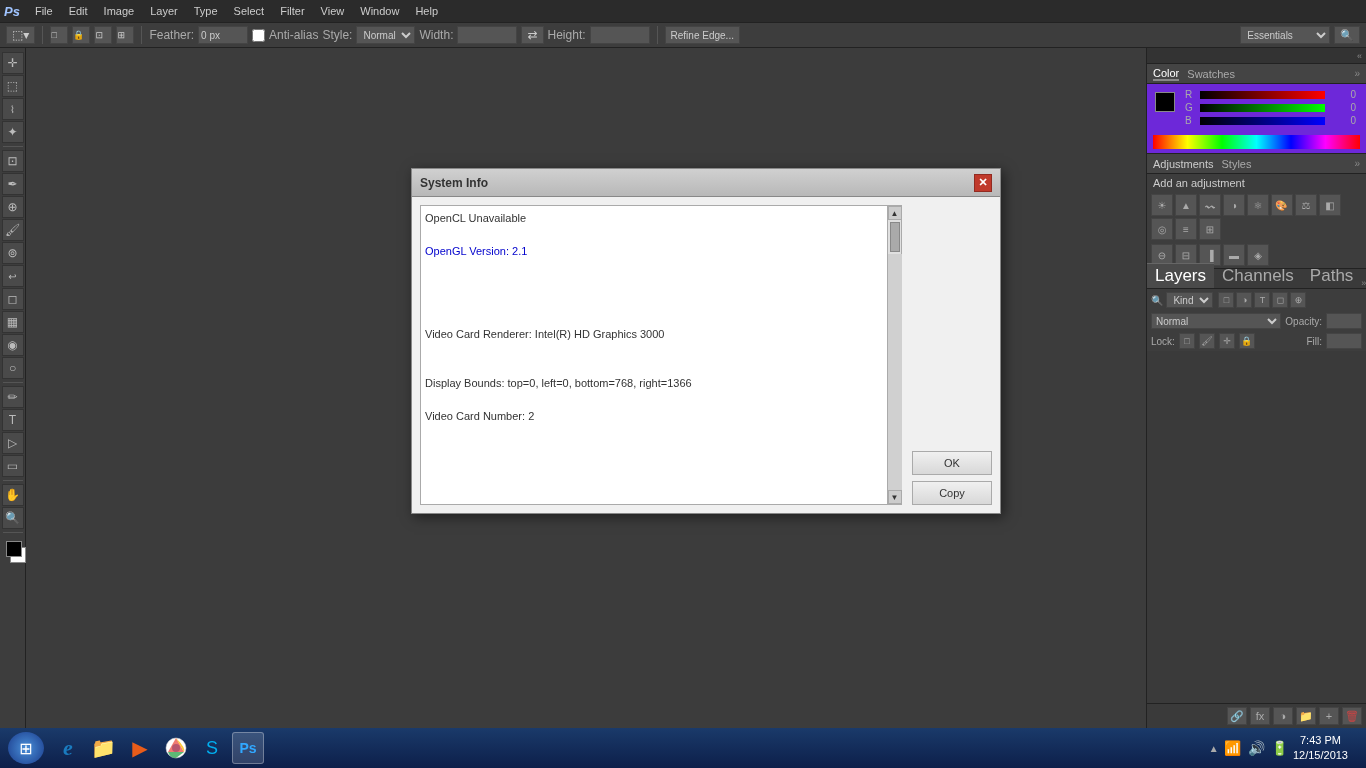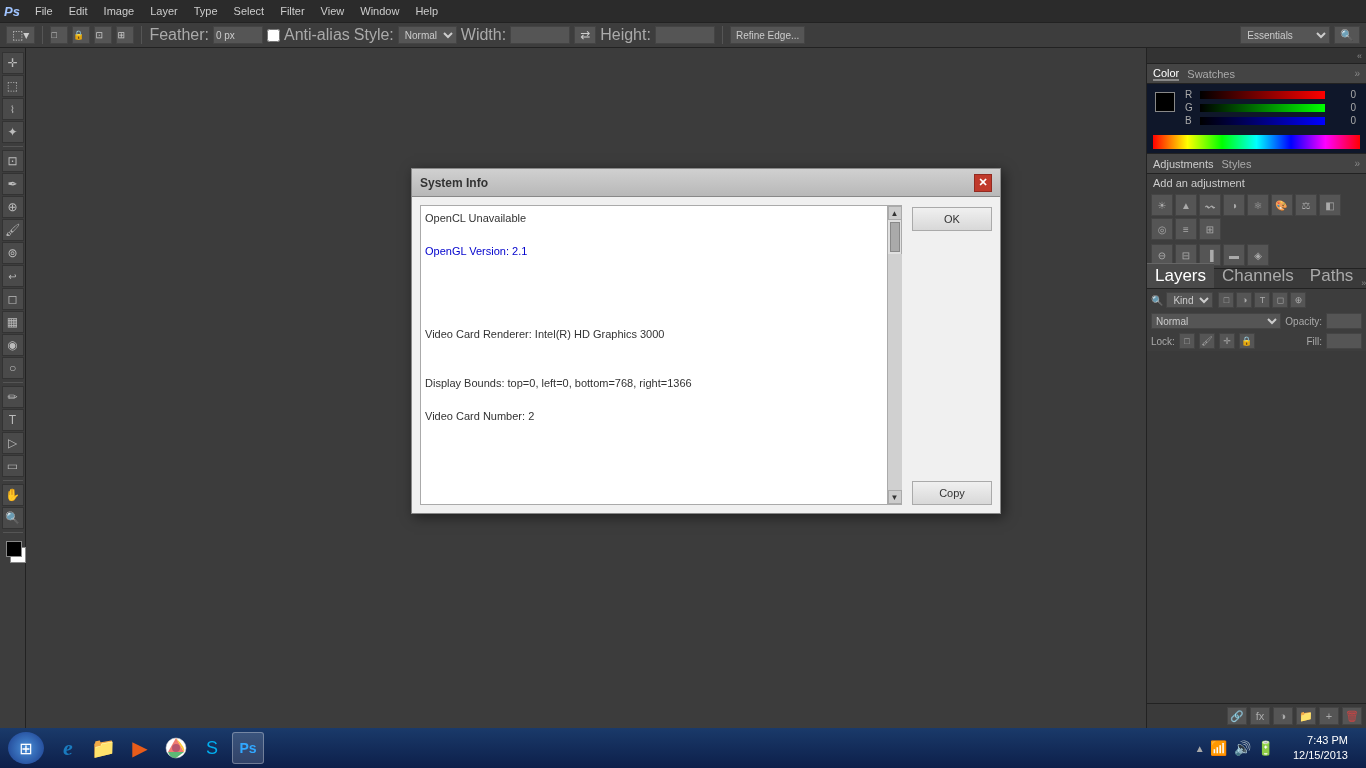--- a/index.html
+++ b/index.html
@@ -69,21 +69,21 @@
       background: #555;
       border: 1px solid #444;
       color: #ccc;
       font-size: 10px;
       height: 18px;
       width: 50px;
       padding: 0 2px;
     }
     .toolbar-label {
       color: #aaa;
-      font-size: 16px;
+      font-size: 12px;
     }
     .toolbar-sep {
       width: 1px;
       height: 18px;
       background: #555;
       margin: 0 3px;
     }
 
     
     #main-area {
@@ -148,21 +148,21 @@
       background: #333;
       display: flex;
       align-items: center;
       justify-content: flex-end;
       padding-right: 4px;
       border-bottom: 1px solid #222;
     }
 
     
     #color-panel {
-      background: #0f172a;
+      background: #6d28d9;
       border-bottom: 1px solid #222;
     }
     .panel-header {
       display: flex;
       align-items: center;
       background: #444;
       height: 20px;
       padding: 0 6px;
       border-bottom: 1px solid #222;
       font-size: 11px;
@@ -378,25 +378,24 @@
     }
     .taskbar-spacer { flex: 1; }
     .taskbar-tray {
       display: flex;
       align-items: center;
       gap: 6px;
       color: #ccc;
       font-size: 10px;
     }
     .taskbar-clock {
-      text-align: right;
+      text-align: center;
       color: #fff;
       font-size: 11px;
       line-height: 1.4;
-      margin-left: 14px;
     }
     .taskbar-active {
       background: rgba(255,255,255,0.15);
       border: 1px solid rgba(255,255,255,0.3);
     }
 
     
     #system-info-dialog {
       position: absolute;
       top: 120px;
@@ -478,21 +477,21 @@
     .scrollbar-middle {
       flex: 1;
       background: #d0d0d0;
       width: 14px;
     }
     .dialog-buttons {
       display: flex;
       flex-direction: column;
       gap: 6px;
       padding-left: 10px;
-      justify-content: space-between;
+      justify-content: flex-end;
       padding-top: 2px;
     }
     .dialog-btn {
       width: 80px;
       height: 24px;
       background: linear-gradient(to bottom, #f0f0f0, #d8d8d8);
       border: 1px solid #aaa;
       color: #333;
       font-size: 11px;
       display: flex; align-items: center; justify-content: center;

